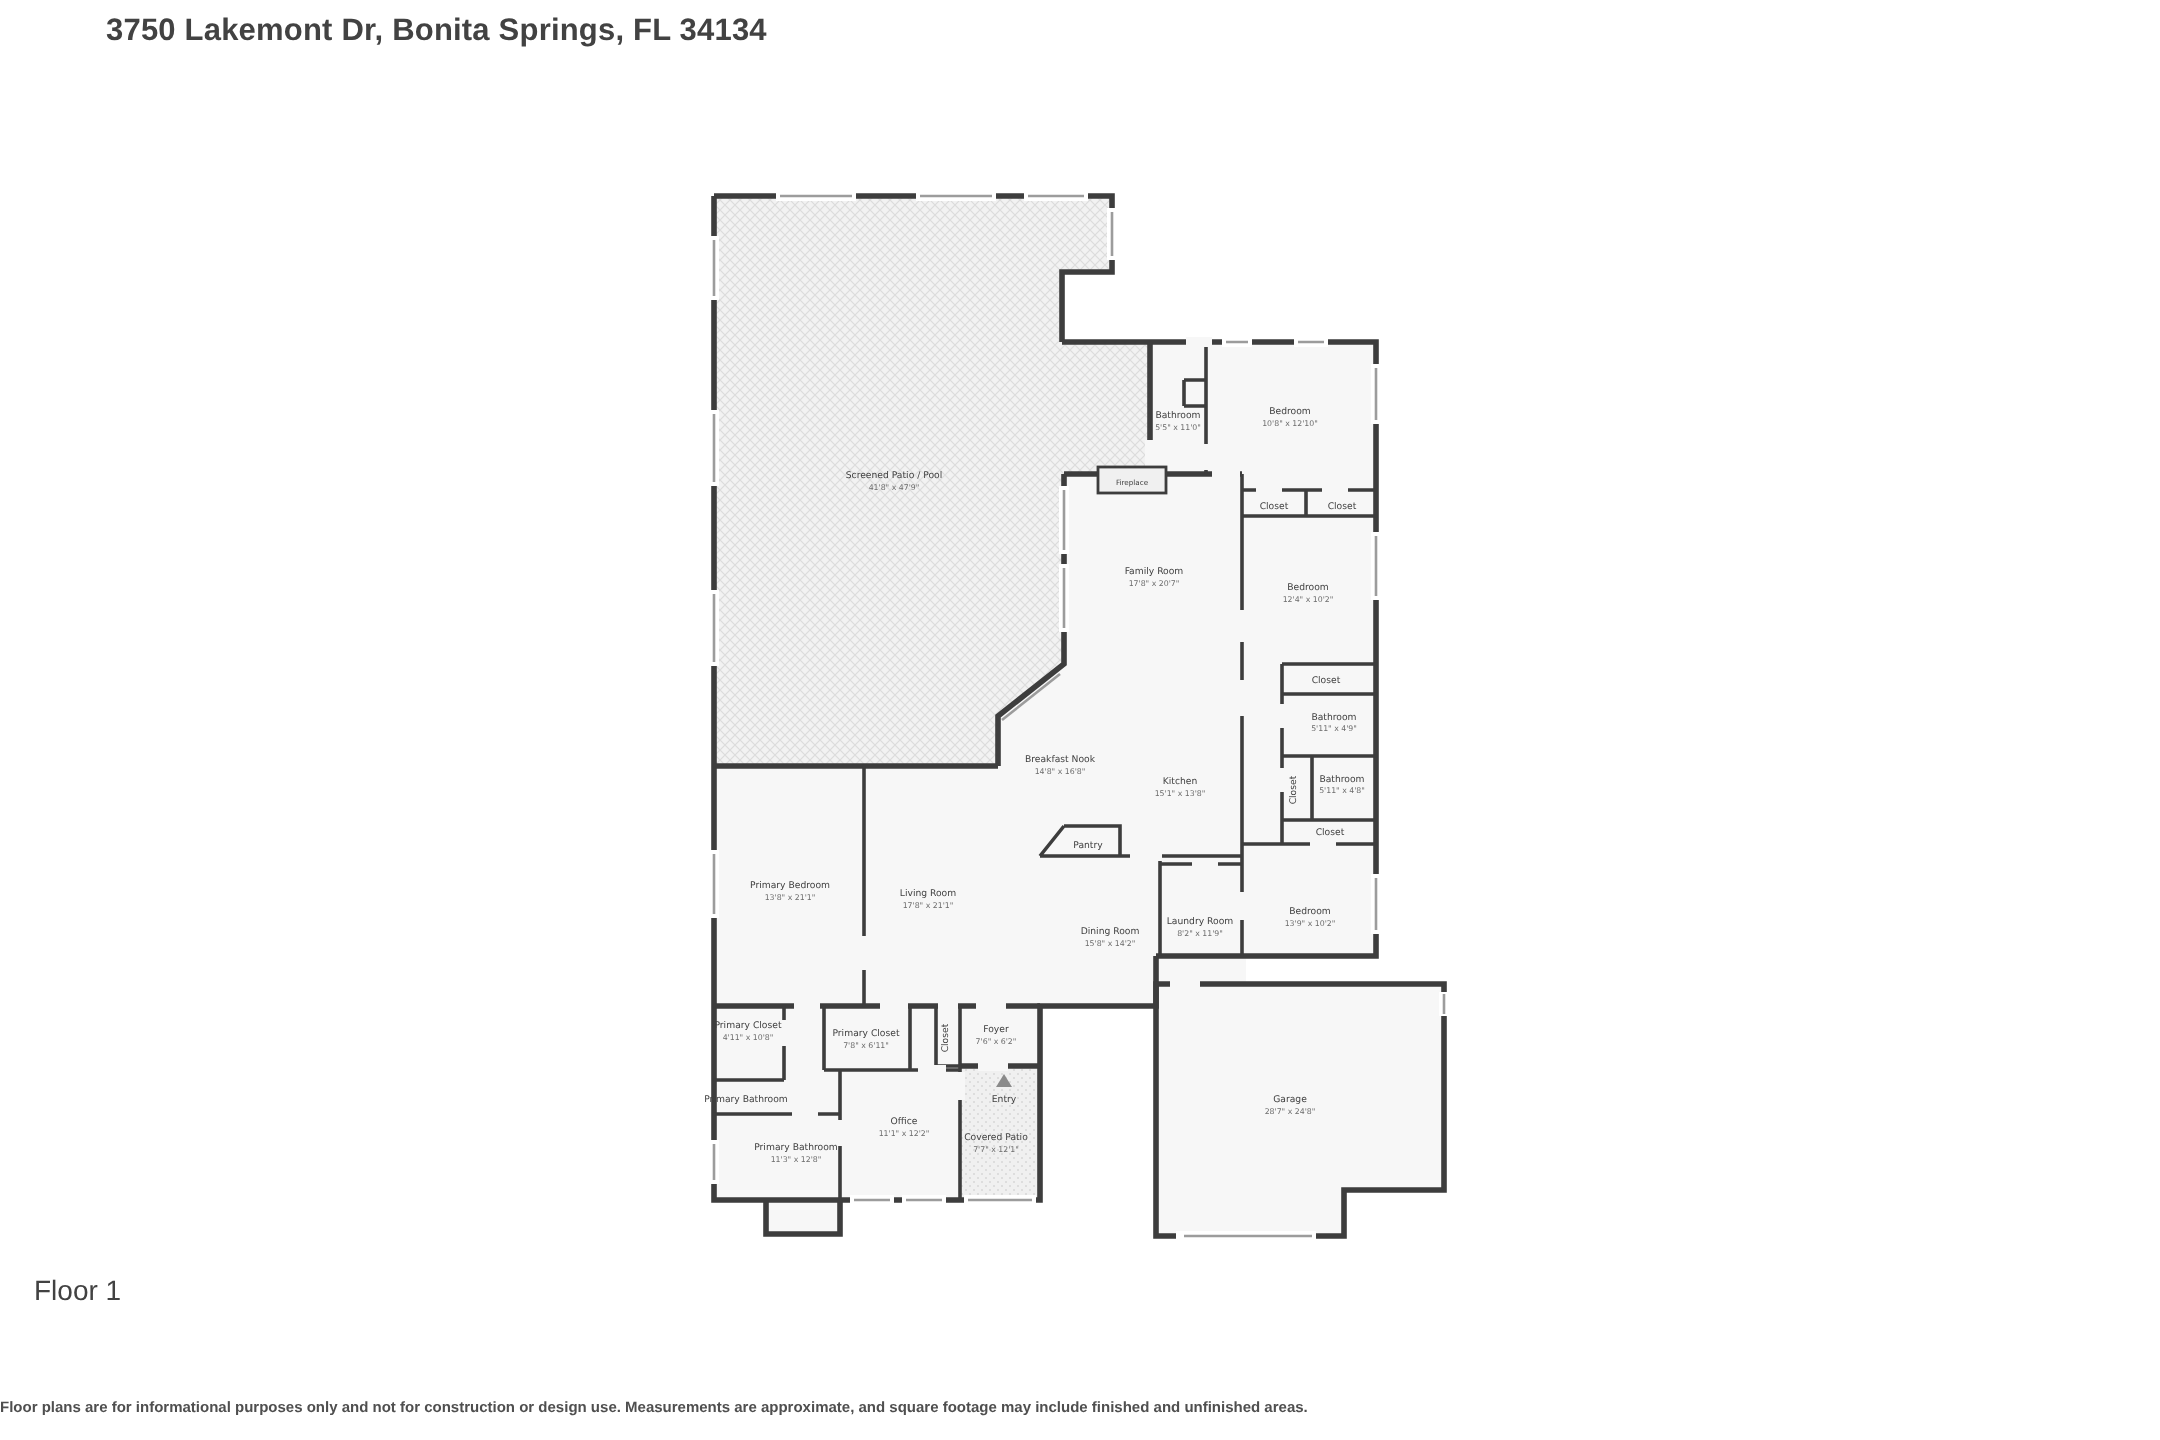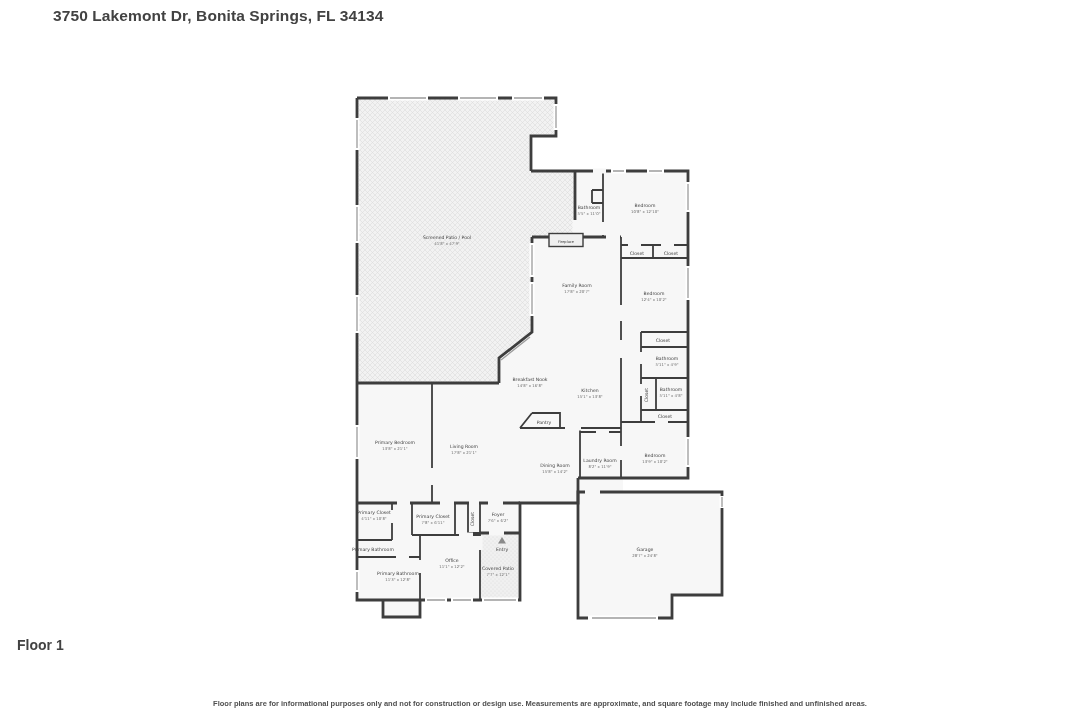--- a/index.html
+++ b/index.html
@@ -1,19 +1,19 @@
 <!DOCTYPE html>
 <html><head>
 <meta charset="utf-8">
 <style>
   html,body{margin:0;padding:0;background:#ffffff;}
   body{width:1080px;height:720px;position:relative;font-family:"Liberation Sans",sans-serif;overflow:hidden;}
   .page-title{position:absolute;left:17px;top:7px;font-size:15.5px;font-weight:bold;color:#424242;letter-spacing:.1px;margin-left:36px;}
-  .floor-label{position:absolute;left:17px;top:637px;font-size:14px;font-weight:bold;color:#424242;}
-  .disclaimer{position:absolute;left:0;top:699px;width:1080px;text-align:center;font-size:7.5px;font-weight:bold;color:#4f4f4f;}
+  .floor-label{position:absolute;left:17px;top:637px;font-size:14px;font-weight:normal;color:#424242;}
+  .disclaimer{position:absolute;left:0;top:699px;width:1080px;text-align:left;font-size:7.5px;font-weight:bold;color:#4f4f4f;}
   .plan-svg{position:absolute;left:0;top:0;}
   .plan-svg text{font-family:"DejaVu Sans",sans-serif;}
   .room-name{font-size:4.6px;fill:#3f3f3f;}
   .room-dims{font-size:3.9px;fill:#6d6d6d;}
   .tiny-name{font-size:3.6px;fill:#3f3f3f;}
 </style>
 </head>
 <body>
 
 <div class="page-title">3750 Lakemont Dr, Bonita Springs, FL 34134</div>

